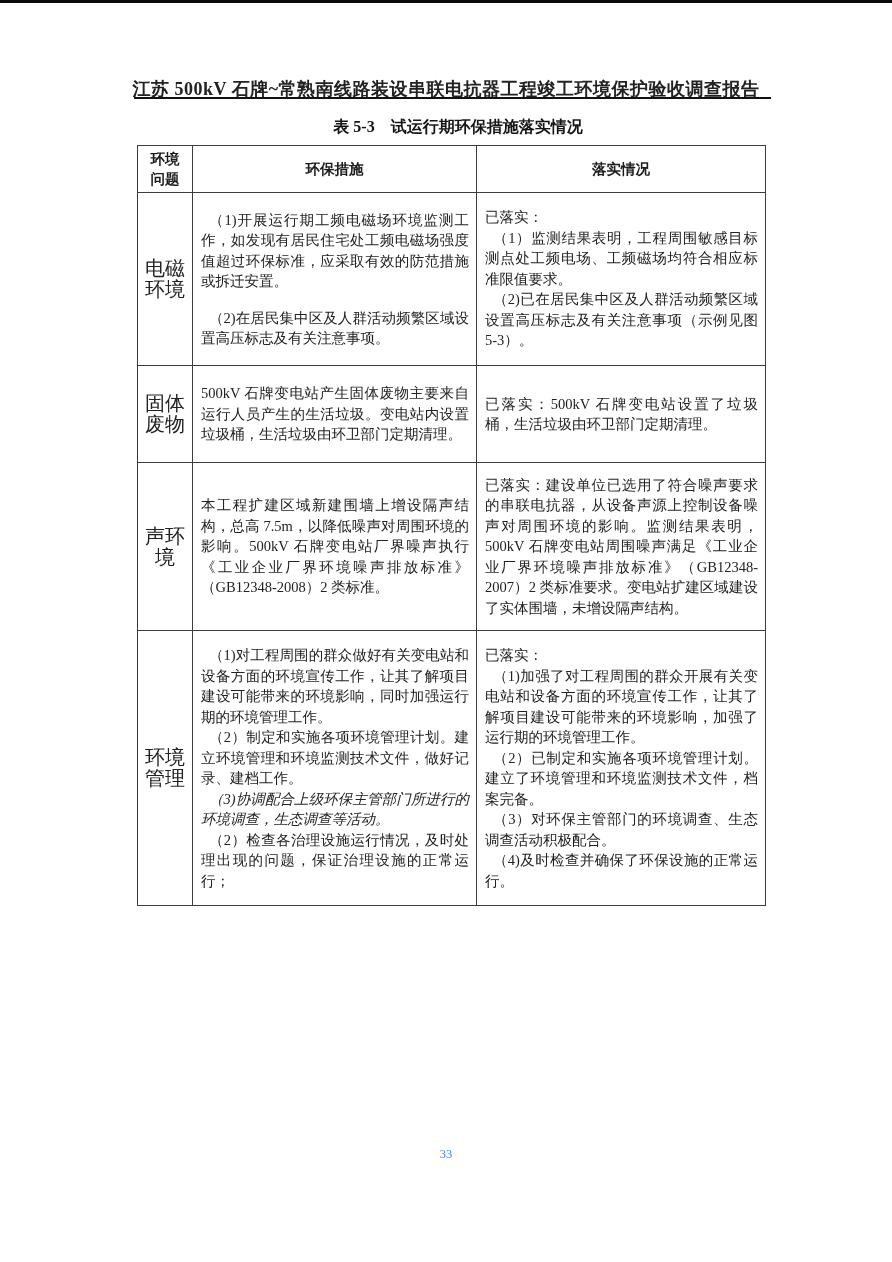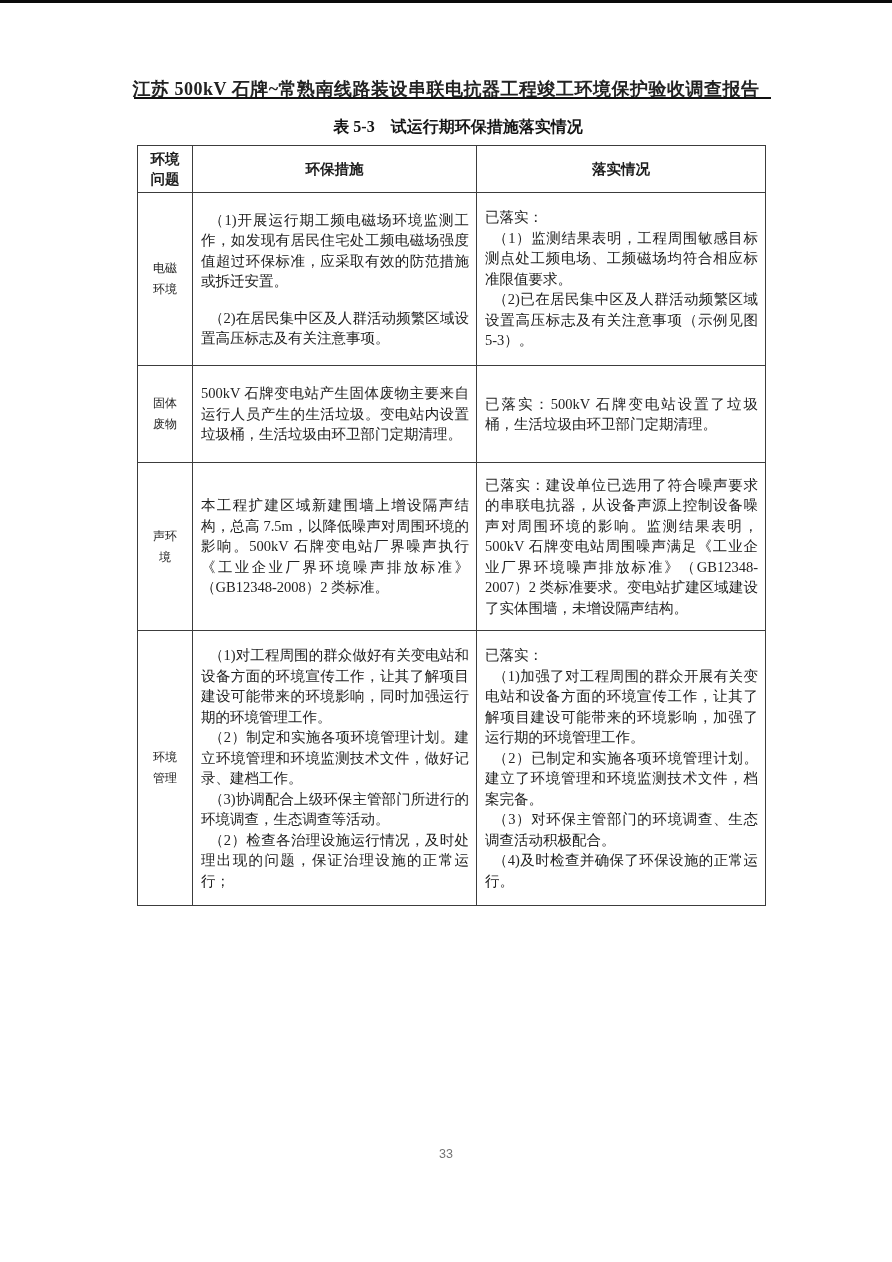--- a/index.html
+++ b/index.html
@@ -55,21 +55,21 @@
   }
   .env-table th {
     font-size: 14.5px;
     font-weight: bold;
     text-align: center;
     line-height: 20px;
     height: 47px;
   }
   .issue-cell {
     text-align: center;
-    font-size: 12px;
+    font-size: 20px;
     line-height: 21px;
     color: #222;
   }
   .text-cell {
     padding: 5px 7px 5px 8px;
     font-size: 14.5px;
     line-height: 20.5px;
     color: #222;
   }
   .para {
@@ -81,22 +81,22 @@
   tr.r-water  { height: 83px; }
   tr.r-solid  { height: 97px; margin-top: 36px; }
   tr.r-noise  { height: 168px; }
   tr.r-mgmt   { height: 275px; }
   tr.r-plan   { height: 84px; }
   .page-number {
     position: absolute; top: 1147px; left: 0;
     width: 892px;
     text-align: center;
     font-size: 12.5px;
-    color: #737373;
-    font-family: Liberation Sans, sans-serif;
+    color: #3b82f6;
+    font-family: Liberation Serif, serif;
   }
 </style>
 </head>
 <body>
 
 <div class="top-edge"></div>
 
 <div class="report-header">江苏 500kV 石牌~常熟南线路装设串联电抗器工程竣工环境保护验收调查报告</div>
 <div class="header-rule"></div>
 
@@ -163,21 +163,21 @@
     </tr>
 
     <tr class="r-mgmt">
       <td class="issue-cell">
         <div>环境</div>
         <div>管理</div>
       </td>
       <td class="text-cell">
         <p class="para" style="text-indent: 0.55em;">（1)对工程周围的群众做好有关变电站和设备方面的环境宣传工作，让其了解项目建设可能带来的环境影响，同时加强运行期的环境管理工作。</p>
         <p class="para" style="text-indent: 0.55em;">（2）制定和实施各项环境管理计划。建立环境管理和环境监测技术文件，做好记录、建档工作。</p>
-        <p class="para" style="text-indent: 0.55em;">（3)协调配合上级环保主管部门所进行的环境调查，生态调查等活动。</p>
+        <p class="para" style="text-indent: 0.55em; font-style: italic;">（3)协调配合上级环保主管部门所进行的环境调查，生态调查等活动。</p>
         <p class="para" style="text-indent: 0.55em;">（2）检查各治理设施运行情况，及时处理出现的问题，保证治理设施的正常运行；</p>
       </td>
       <td class="text-cell">
         <p class="para">已落实：</p>
         <p class="para" style="text-indent: 0.55em;">（1)加强了对工程周围的群众开展有关变电站和设备方面的环境宣传工作，让其了解项目建设可能带来的环境影响，加强了运行期的环境管理工作。</p>
         <p class="para" style="text-indent: 0.55em;">（2）已制定和实施各项环境管理计划。建立了环境管理和环境监测技术文件，档案完备。</p>
         <p class="para" style="text-indent: 0.55em;">（3）对环保主管部门的环境调查、生态调查活动积极配合。</p>
         <p class="para" style="text-indent: 0.55em;">（4)及时检查并确保了环保设施的正常运行。</p>
       </td>
     </tr>

